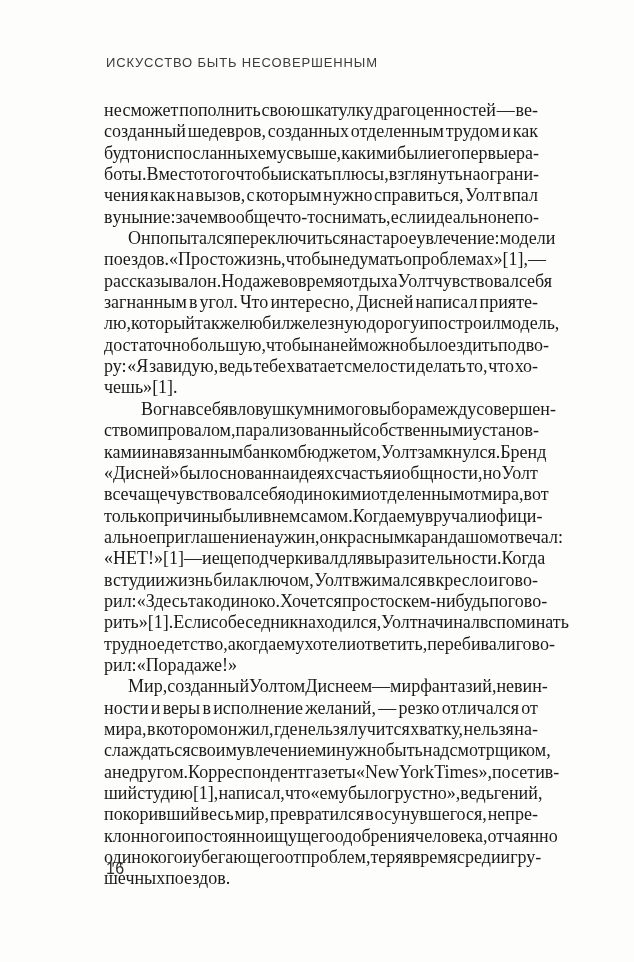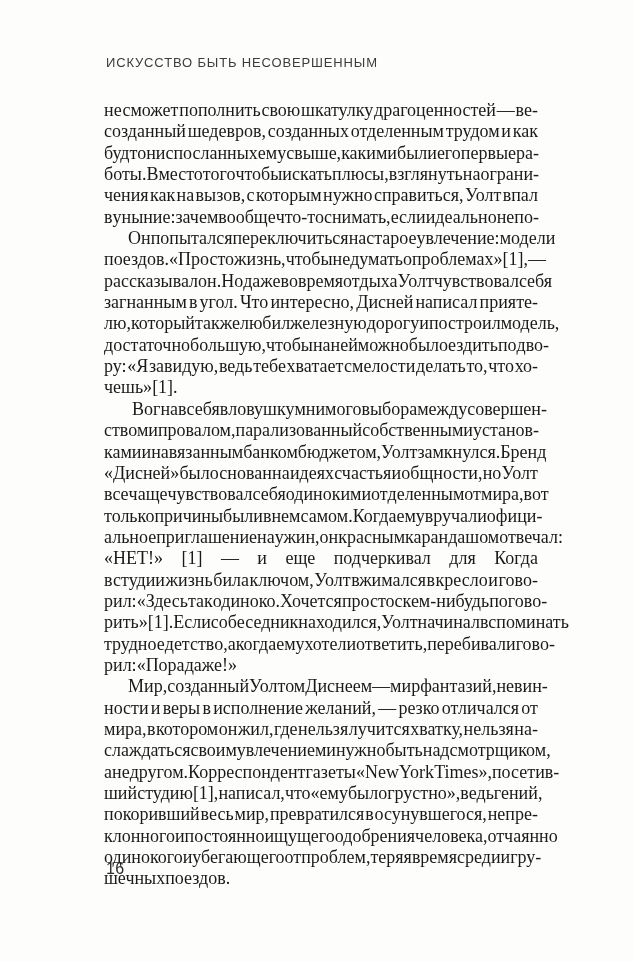--- a/index.html
+++ b/index.html
@@ -105,28 +105,28 @@
         <div class="ln"><span style="margin-left: 24px;">Он</span><span>попытался</span><span>переключиться</span><span>на</span><span>старое</span><span>увлечение:</span><span>модели</span></div>
         <div class="ln"><span>поездов.</span><span>«Просто</span><span>жизнь,</span><span>чтобы</span><span>не</span><span>думать</span><span>о</span><span>проблемах»</span><span>[1],</span><span>—</span></div>
         <div class="ln"><span>рассказывал</span><span>он.</span><span>Но</span><span>даже</span><span>во</span><span>время</span><span>отдыха</span><span>Уолт</span><span>чувствовал</span><span>себя</span></div>
         <div class="ln"><span>загнанным</span><span>в</span><span>угол.</span><span>Что</span><span>интересно,</span><span>Дисней</span><span>написал</span><span>прияте-</span></div>
         <div class="ln"><span>лю,</span><span>который</span><span>также</span><span>любил</span><span>железную</span><span>дорогу</span><span>и</span><span>построил</span><span>модель,</span></div>
         <div class="ln"><span>достаточно</span><span>большую,</span><span>чтобы</span><span>на</span><span>ней</span><span>можно</span><span>было</span><span>ездить</span><span>по</span><span>дво-</span></div>
         <div class="ln"><span>ру:</span><span>«Я</span><span>завидую,</span><span>ведь</span><span>тебе</span><span>хватает</span><span>смелости</span><span>делать</span><span>то,</span><span>что</span><span>хо-</span></div>
         <div class="ln last"><span>чешь»</span><span>[1].</span></div>
       </div>
       <div class="para">
-        <div class="ln"><span style="margin-left: 28px;">Вогнав</span><span>себя</span><span>в</span><span>ловушку</span><span>мнимого</span><span>выбора</span><span>между</span><span>совершен-</span></div>
+        <div class="ln"><span style="margin-left: 37px;">Вогнав</span><span>себя</span><span>в</span><span>ловушку</span><span>мнимого</span><span>выбора</span><span>между</span><span>совершен-</span></div>
         <div class="ln"><span>ством</span><span>и</span><span>провалом,</span><span>парализованный</span><span>собственными</span><span>установ-</span></div>
         <div class="ln"><span>ками</span><span>и</span><span>навязанным</span><span>банком</span><span>бюджетом,</span><span>Уолт</span><span>замкнулся.</span><span>Бренд</span></div>
         <div class="ln"><span>«Дисней»</span><span>был</span><span>основан</span><span>на</span><span>идеях</span><span>счастья</span><span>и</span><span>общности,</span><span>но</span><span>Уолт</span></div>
         <div class="ln"><span>все</span><span>чаще</span><span>чувствовал</span><span>себя</span><span>одиноким</span><span>и</span><span>отделенным</span><span>от</span><span>мира,</span><span>вот</span></div>
         <div class="ln"><span>только</span><span>причины</span><span>были</span><span>в</span><span>нем</span><span>самом.</span><span>Когда</span><span>ему</span><span>вручали</span><span>офици-</span></div>
         <div class="ln"><span>альное</span><span>приглашение</span><span>на</span><span>ужин,</span><span>он</span><span>красным</span><span>карандашом</span><span>отвечал:</span></div>
-        <div class="ln"><span>«НЕТ!»</span><span>[1]</span><span>—</span><span>и</span><span>еще</span><span>подчеркивал</span><span>для</span><span>Когда</span></div>
+        <div class="ln"><span>«НЕТ!»</span><span>[1]</span><span>—</span><span>и</span><span>еще</span><span>подчеркивал</span><span>для</span><span>выразительности.</span><span>Когда</span></div>
         <div class="ln"><span>в</span><span>студии</span><span>жизнь</span><span>била</span><span>ключом,</span><span>Уолт</span><span>вжимался</span><span>в</span><span>кресло</span><span>и</span><span>гово-</span></div>
         <div class="ln"><span>рил:</span><span>«Здесь</span><span>так</span><span>одиноко.</span><span>Хочется</span><span>просто</span><span>с</span><span>кем-нибудь</span><span>погово-</span></div>
         <div class="ln"><span>рить»</span><span>[1].</span><span>Если</span><span>собеседник</span><span>находился,</span><span>Уолт</span><span>начинал</span><span>вспоминать</span></div>
         <div class="ln"><span>трудное</span><span>детство,</span><span>а</span><span>когда</span><span>ему</span><span>хотели</span><span>ответить,</span><span>перебивал</span><span>и</span><span>гово-</span></div>
         <div class="ln last"><span>рил:</span><span>«Пора</span><span>даже!»</span></div>
       </div>
       <div class="para">
         <div class="ln"><span style="margin-left: 24px;">Мир,</span><span>созданный</span><span>Уолтом</span><span>Диснеем</span><span>—</span><span>мир</span><span>фантазий,</span><span>невин-</span></div>
         <div class="ln"><span>ности</span><span>и</span><span>веры</span><span>в</span><span>исполнение</span><span>желаний,</span><span>—</span><span>резко</span><span>отличался</span><span>от</span></div>
         <div class="ln"><span>мира,</span><span>в</span><span>котором</span><span>он</span><span>жил,</span><span>где</span><span>нельзя</span><span>лучится</span><span>хватку,</span><span>нельзя</span><span>на-</span></div>

